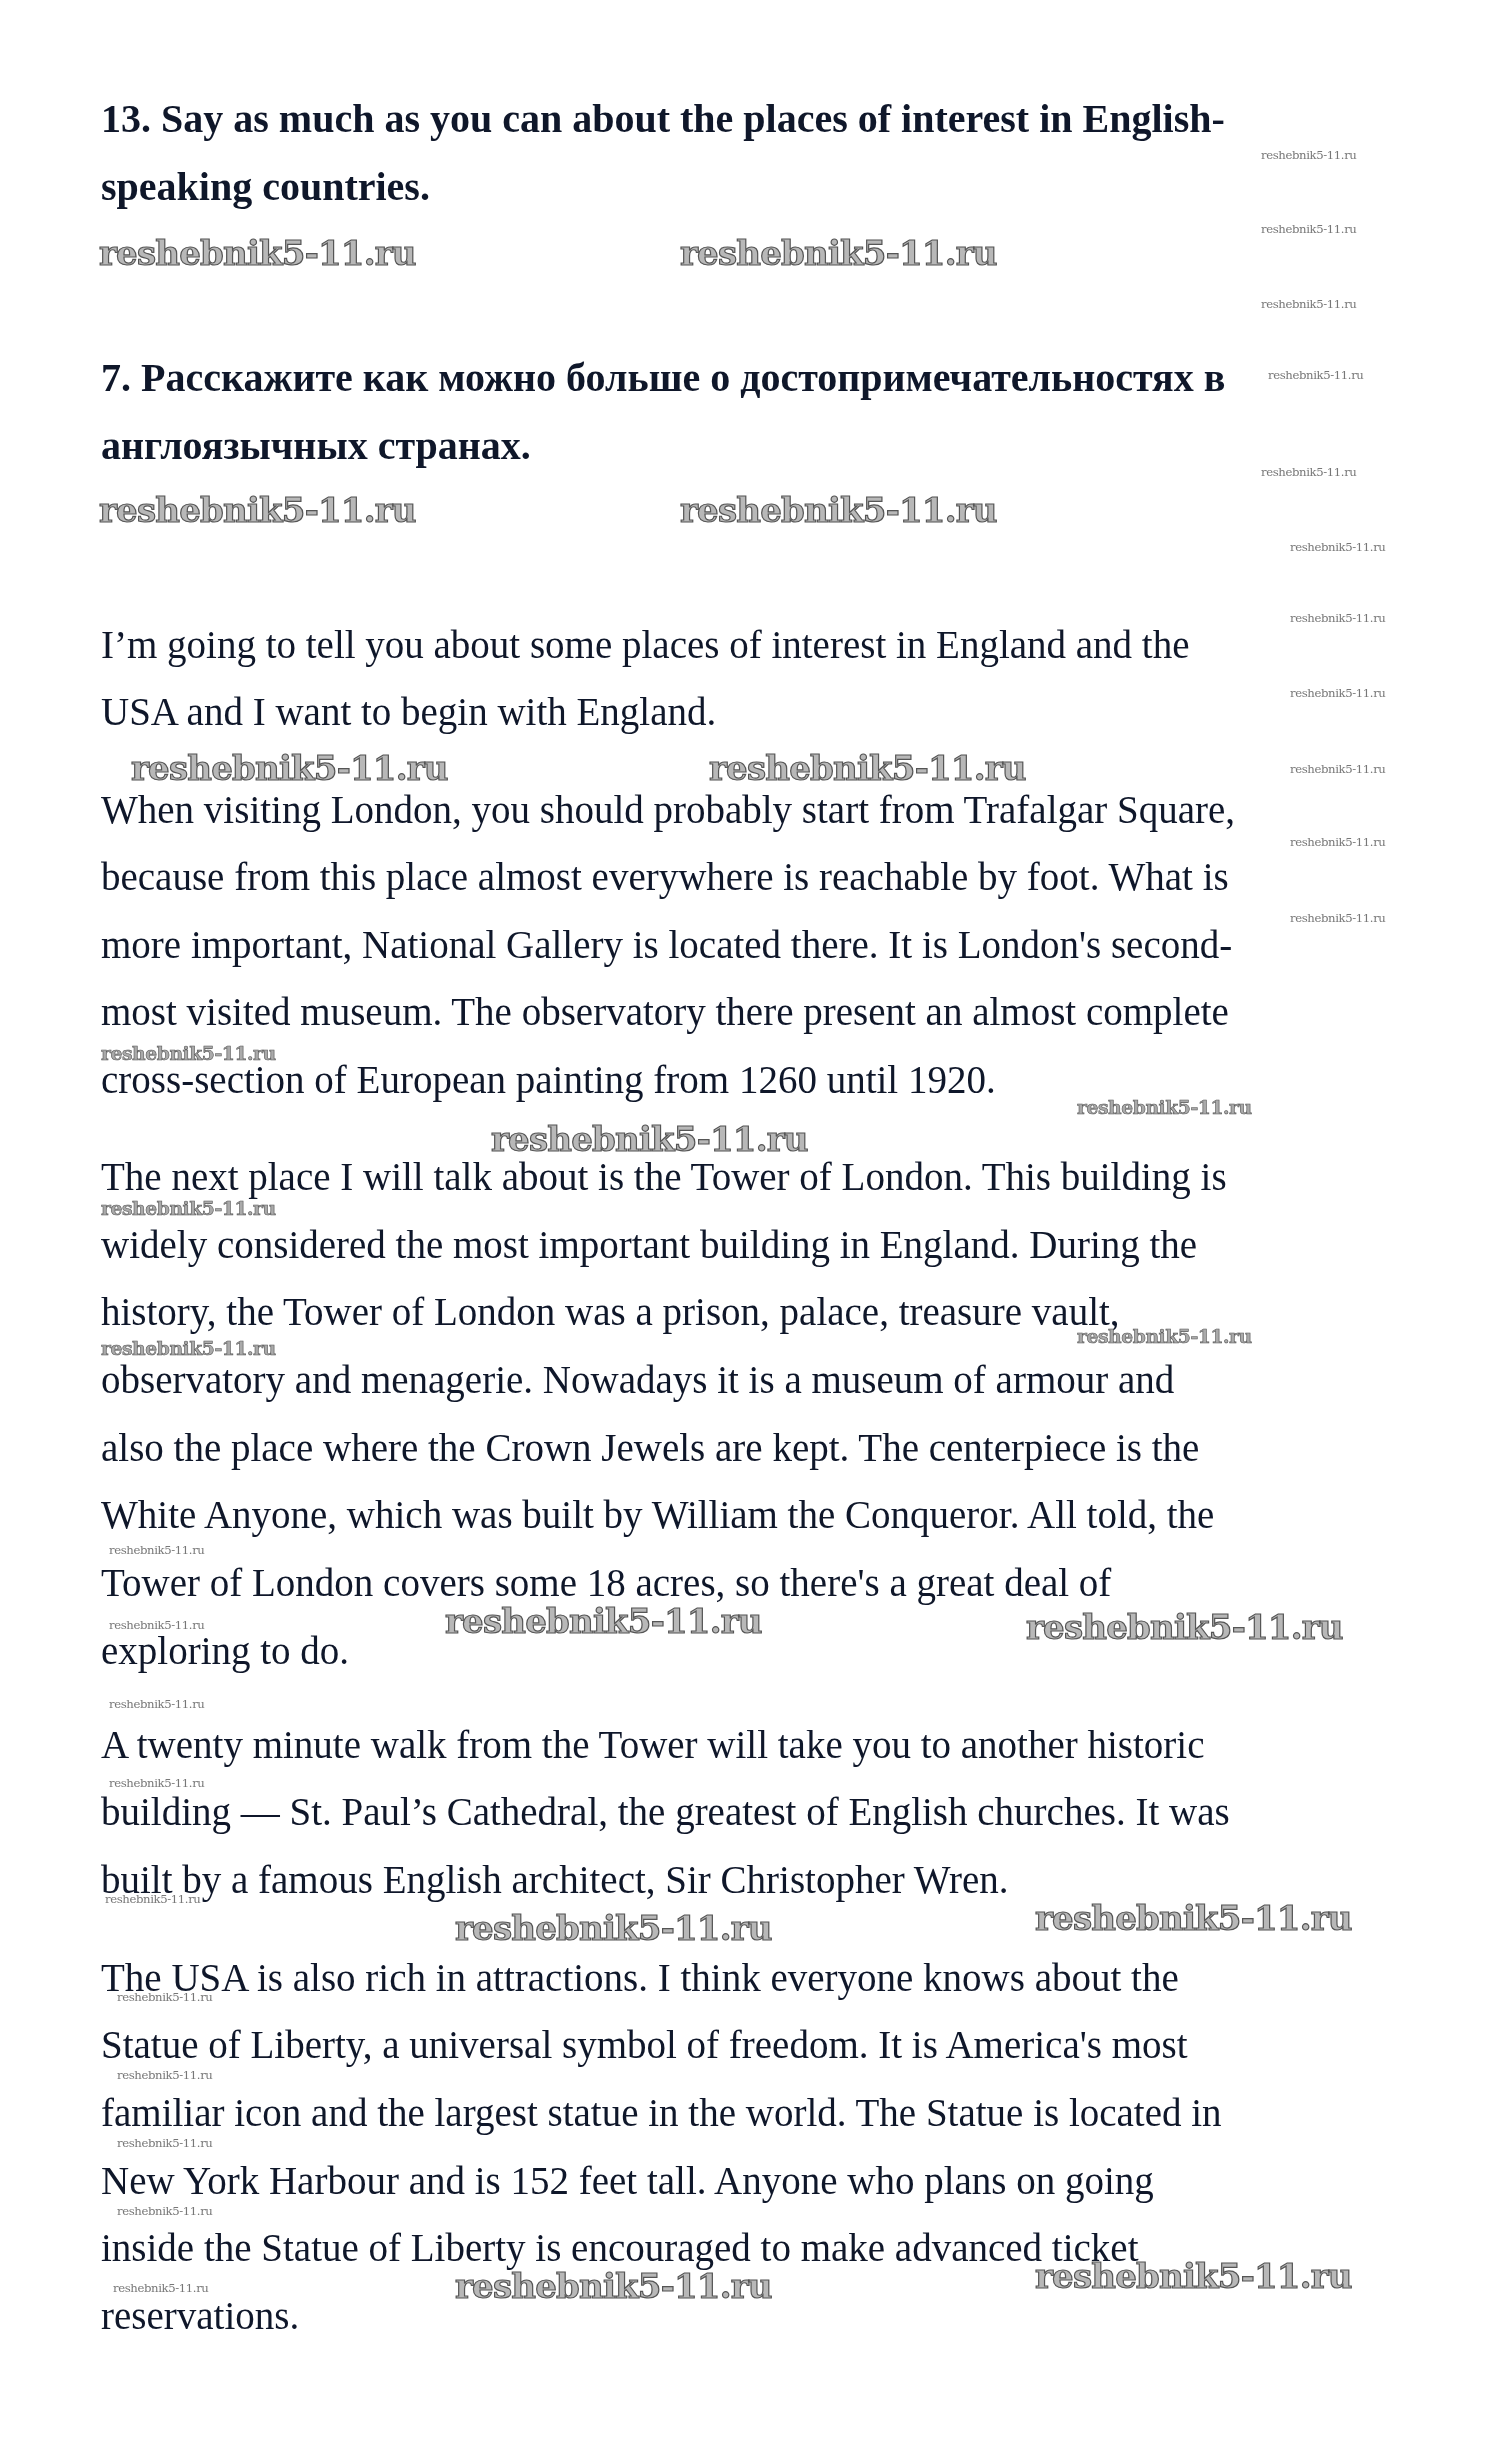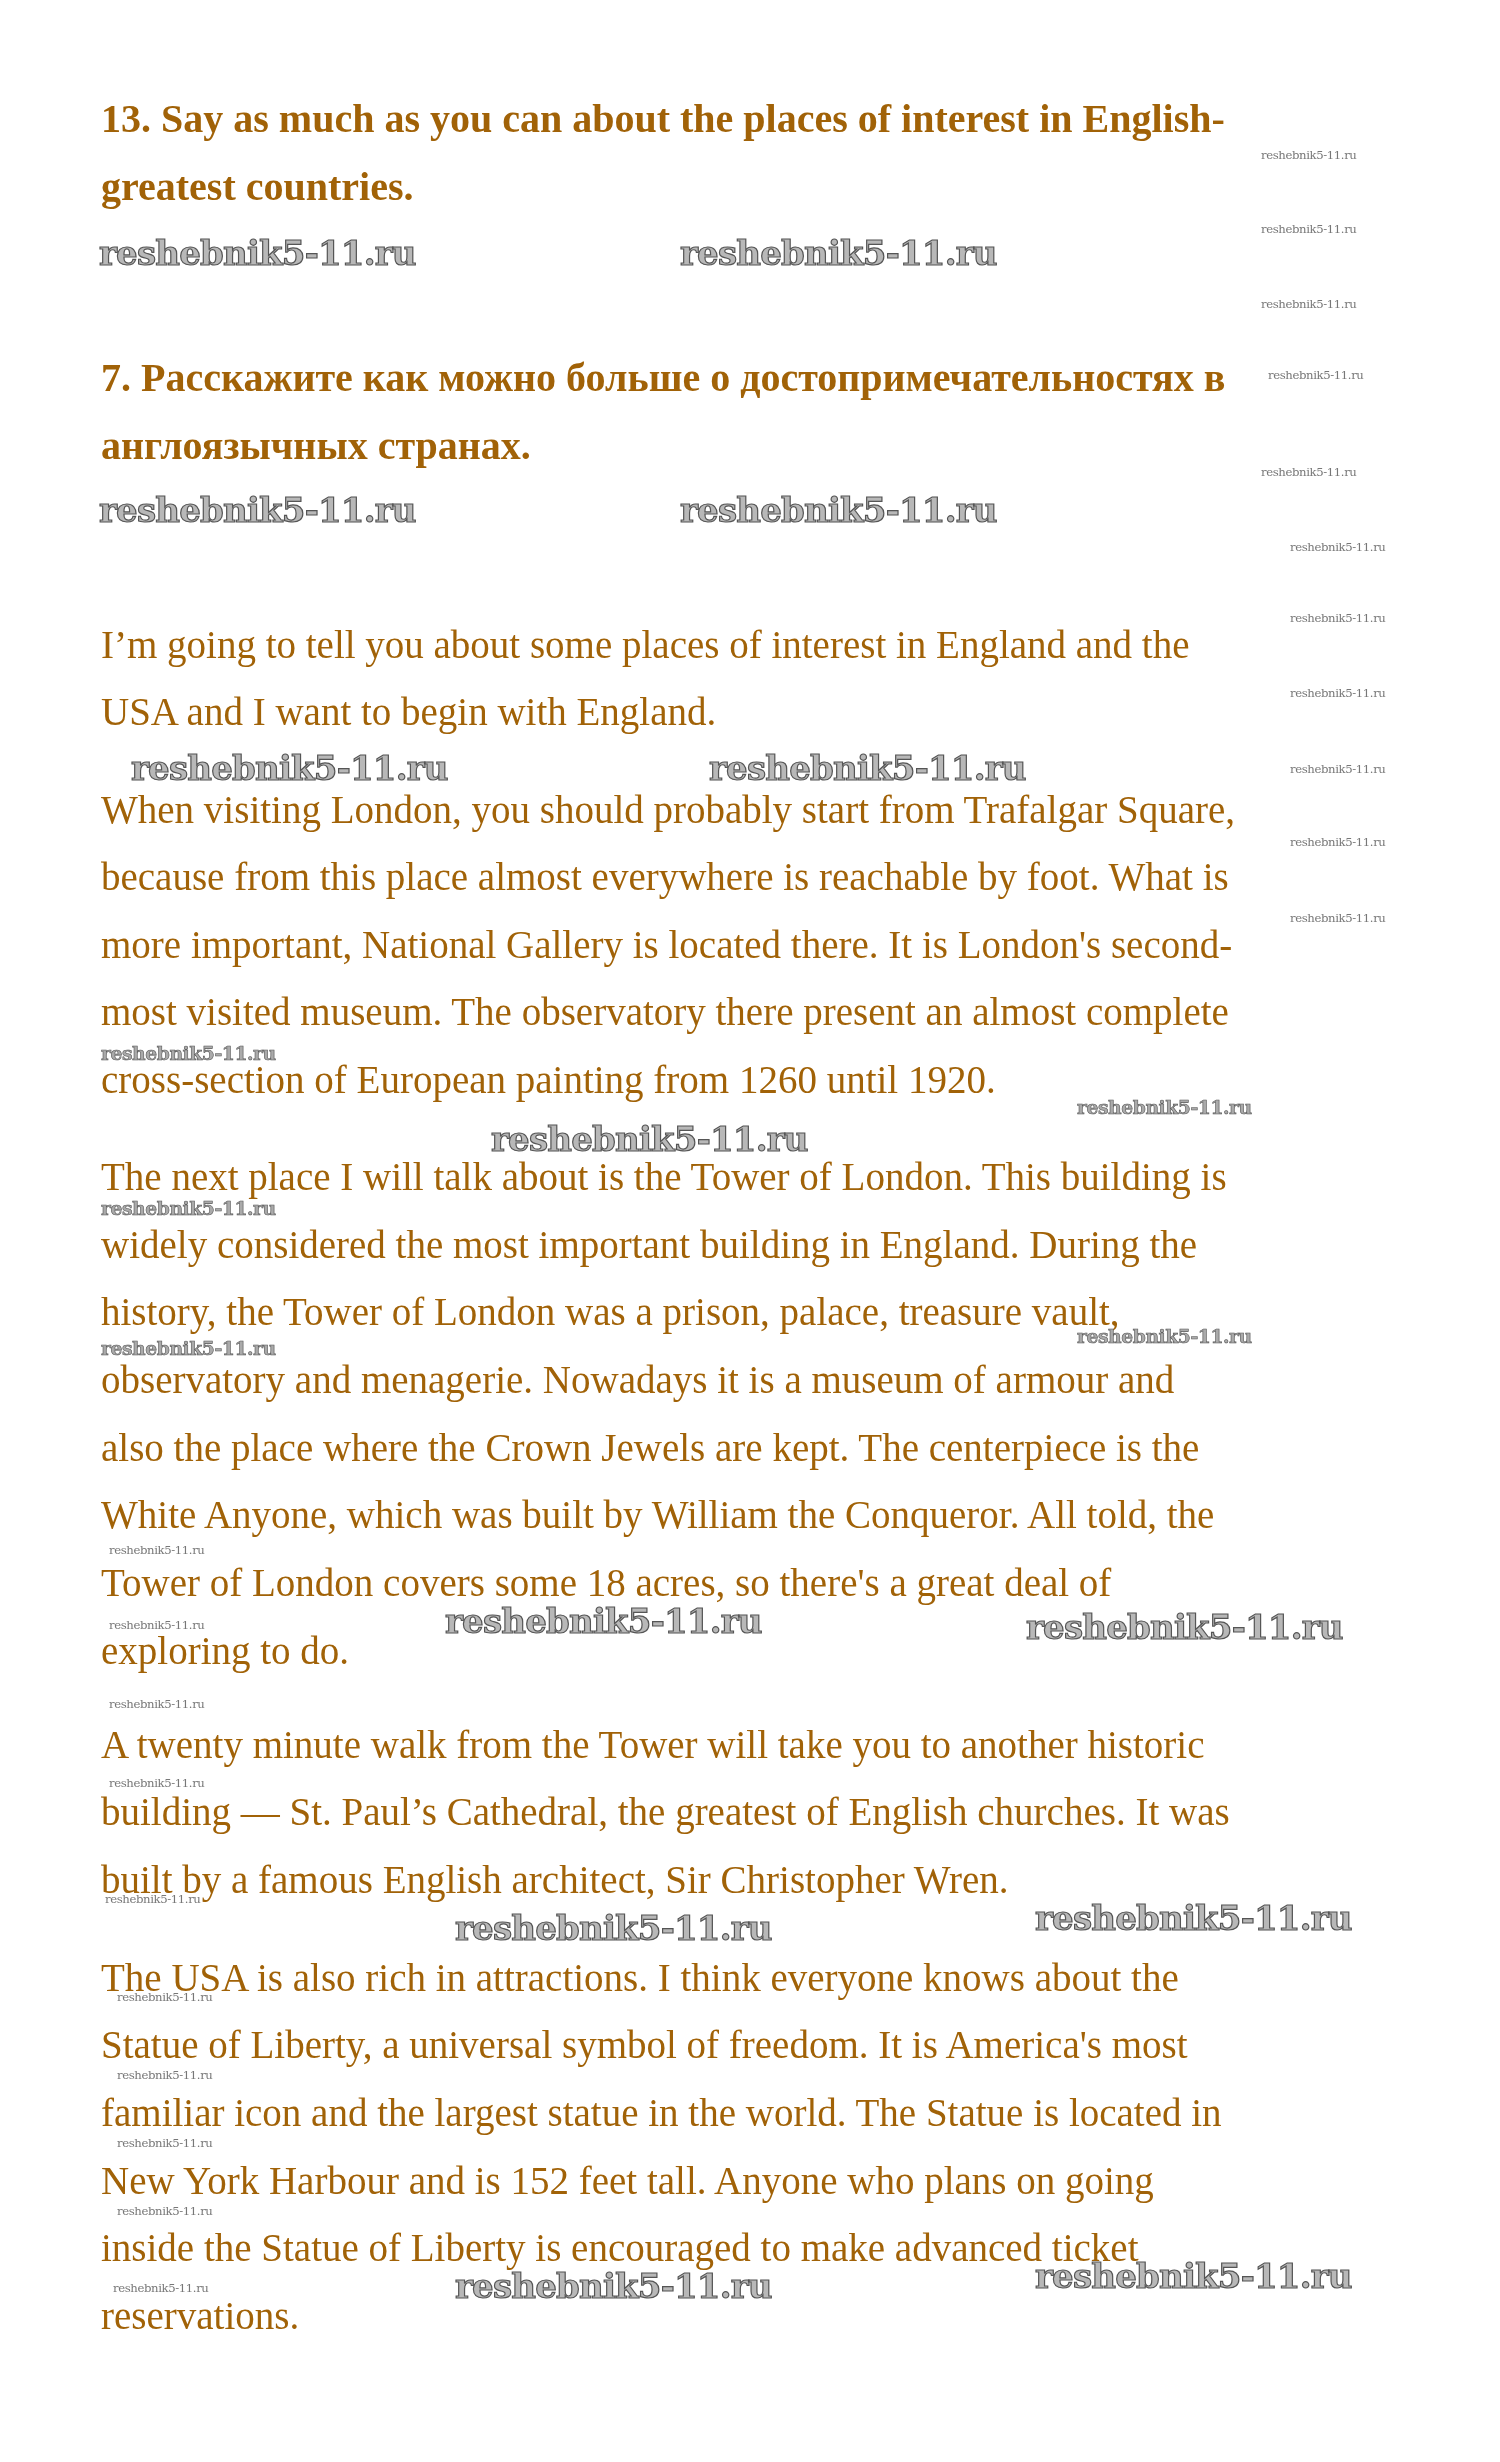--- a/index.html
+++ b/index.html
@@ -1,30 +1,30 @@
 <!DOCTYPE html>
 <html style="font-size:12.4px"><head>
 <meta charset="utf-8">
 <style>
   html, body { margin:0; padding:0; background:#ffffff; }
   body { width:1500px; height:2462px; position:relative; overflow:hidden; }
-  .line { position:absolute; left:101px; font-family:"Liberation Serif", serif; color:#a16207; white-space:nowrap; }
+  .line { position:absolute; left:101px; font-family:"Liberation Serif", serif; color:#0f172a; white-space:nowrap; }
   .h { font-weight:bold; font-size:40px; }
   .b { font-size:39px; }
   .wm-big { position:absolute; font-family:"DejaVu Serif", serif; font-weight:bold; font-size:34px; color:#b8b8b8;
             -webkit-text-stroke:1.2px #555; letter-spacing:-0.8px; white-space:nowrap; }
   .wm-small { position:absolute; font-family:"DejaVu Serif", serif; font-size:11.7px; color:#777; white-space:nowrap; letter-spacing:-0.4px; }
   .wm-mid { position:absolute; font-family:"DejaVu Serif", serif; font-weight:bold; font-size:18.7px; color:#aaa;
             -webkit-text-stroke:0.6px #555; white-space:nowrap; letter-spacing:-0.4px; }
 </style>
 </head>
 <body>
 
 <div class="line h" style="top:95px">13. Say as much as you can about the places of interest in English-</div>
-<div class="line h" style="top:163px">greatest countries.</div>
+<div class="line h" style="top:163px">speaking countries.</div>
 
 <div class="line h" style="top:354px">7. Расскажите как можно больше о достопримечательностях в</div>
 <div class="line h" style="top:422px">англоязычных странах.</div>
 
 <div class="line b" style="top:622px">I’m going to tell you about some places of interest in England and the</div>
 <div class="line b" style="top:689px">USA and I want to begin with England.</div>
 
 <div class="line b" style="top:787px">When visiting London, you should probably start from Trafalgar Square,</div>
 <div class="line b" style="top:854px">because from this place almost everywhere is reachable by foot. What is</div>
 <div class="line b" style="top:922px">more important, National Gallery is located there. It is London's second-</div>

